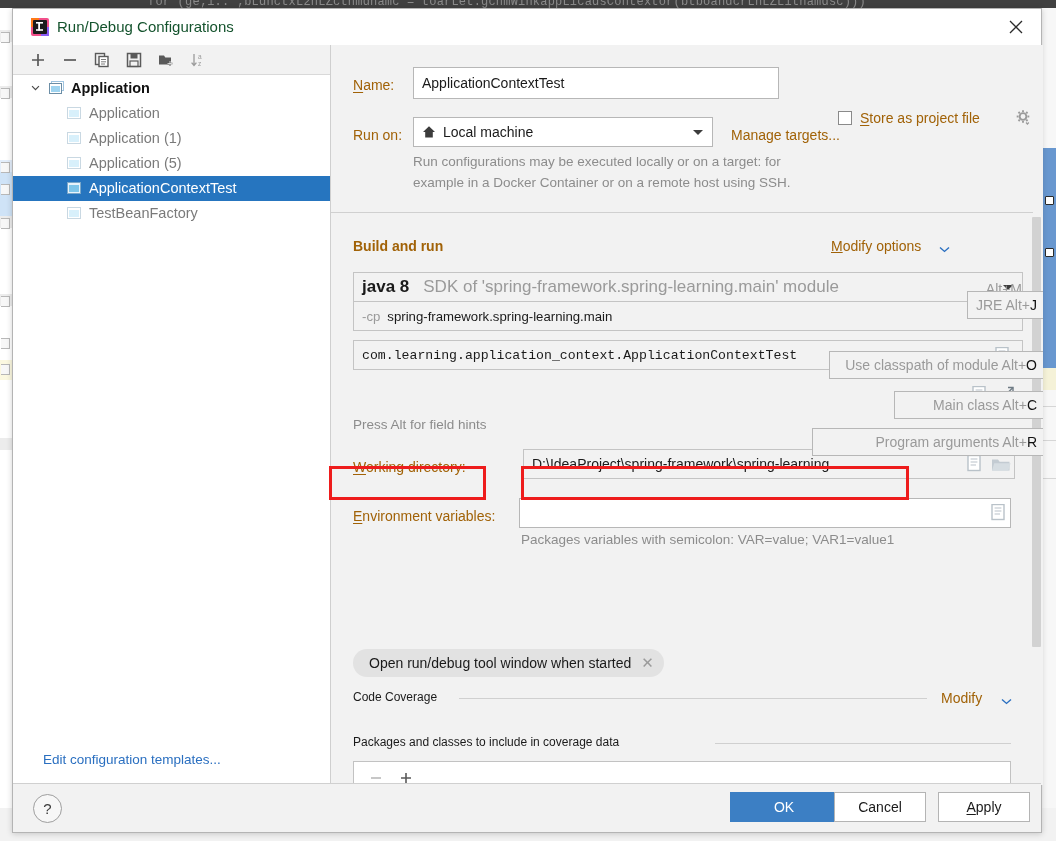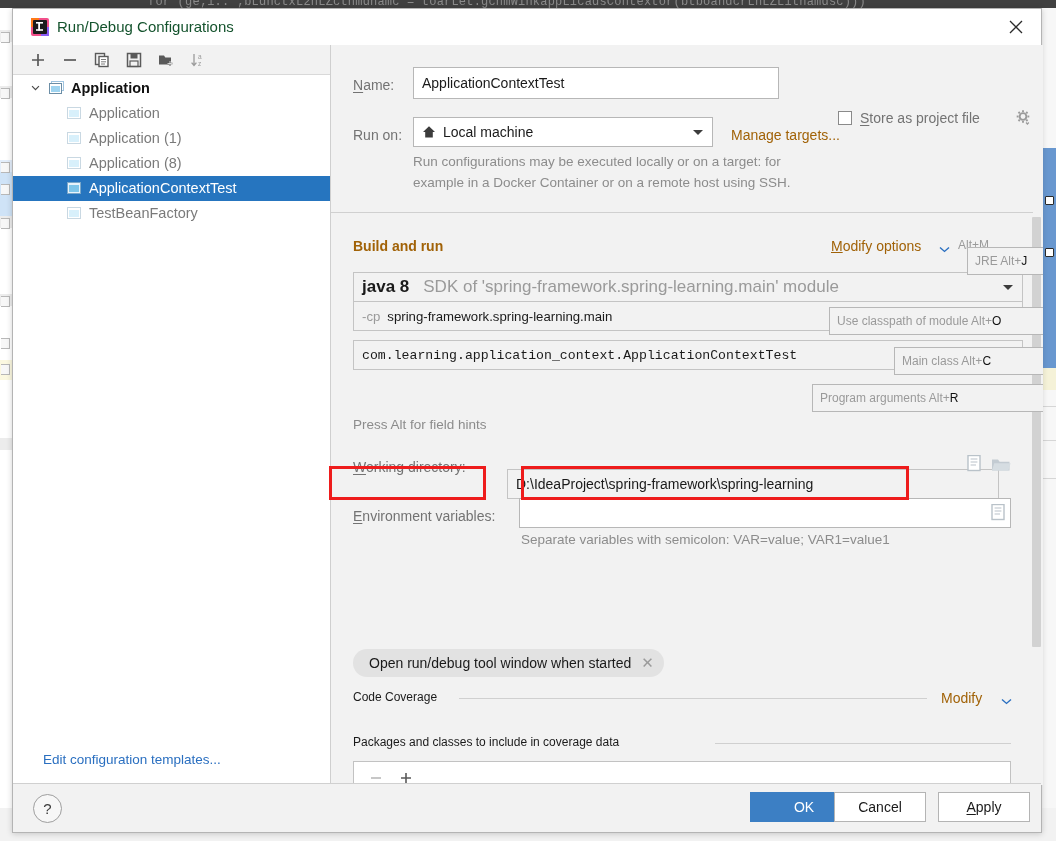--- a/index.html
+++ b/index.html
@@ -140,21 +140,21 @@
 
   
   .main {
     position: absolute; left: 318px; top: 36px;
     width: 712px; height: 740px;
     background: #f2f2f2; box-sizing: border-box;
     overflow: hidden;
   }
   .row { position: absolute; }
   .lbl {
-    font-size: 14px; color: #737373; white-space: nowrap;
+    font-size: 14px; color: #a16207; white-space: nowrap;
   }
   .lbl u { text-decoration: underline; text-underline-offset: 2px; }
   .hint {
     font-size: 13.5px; color: #8c8c8c; white-space: nowrap;
   }
   .field {
     position: absolute; background: #ffffff;
     border: 1px solid #b7b7b7; box-sizing: border-box;
     font-size: 14px; color: #1a1a1a;
     display: flex; align-items: center; padding: 0 8px;
@@ -200,23 +200,24 @@
   .chip .x { margin-left: 10px; color: #9a9a9a; font-size: 15px; }
 
   .fieldicon {
     position: absolute; width: 16px; height: 17px; cursor: pointer;
   }
 
   
   .tip {
     position: absolute; background: #f2f2f2;
     border: 1px solid #b7b7b7; box-sizing: border-box;
-    height: 28px; display: flex; align-items: center; justify-content: flex-start;
-    padding: 0 7px; font-size: 12px; color: #9a9a9a; white-space: nowrap;
+    height: 28px; display: flex; align-items: center; justify-content: flex-end;
+    padding: 0 7px; font-size: 14px; color: #9a9a9a; white-space: nowrap;
     z-index: 40;
+    margin-top: 44px;
   }
   .tip b { color: #111; font-weight: normal; }
   .tip.nobox { border: none; background: transparent; z-index: 39; }
 
   
   .redbox {
     position: absolute; border: 3px solid #ee1c1c; box-sizing: border-box;
     z-index: 60; pointer-events: none;
   }
 
@@ -378,21 +379,21 @@
             <rect x="2" y="4" width="10" height="7" fill="#d8f0fb"></rect>
           </svg>
           <span class="tree-label" style="left:76px">Application (1)</span>
         </div>
 
         <div class="tree-row">
           <svg class="cfg-ico" style="left:54px" viewBox="0 0 15 14">
             <rect x="0.5" y="1.5" width="13" height="11" fill="#fff" stroke="#c9d8e2" stroke-width="1"></rect>
             <rect x="2" y="4" width="10" height="7" fill="#d8f0fb"></rect>
           </svg>
-          <span class="tree-label" style="left:76px">Application (8)</span>
+          <span class="tree-label" style="left:76px">Application (5)</span>
         </div>
 
         <div class="tree-row selected">
           <svg class="cfg-ico" style="left:54px" viewBox="0 0 15 14">
             <rect x="0.5" y="1.5" width="13" height="11" fill="#e8f3fb" stroke="#7aa7c9" stroke-width="1"></rect>
             <rect x="2" y="4" width="10" height="7" fill="#7fc6ea"></rect>
           </svg>
           <span class="tree-label" style="left:76px">ApplicationContextTest</span>
         </div>
 
@@ -485,39 +486,39 @@
         <path d="M16 1.5 L10.5 7" stroke="#6f7b85" stroke-width="1.4"></path>
         <path d="M7 15.5 H2 V10.5" stroke="#6f7b85" stroke-width="1.4" fill="none"></path>
         <path d="M2 15.5 L7.5 10" stroke="#6f7b85" stroke-width="1.4"></path>
       </svg>
 
       <div class="hint row" style="left:22px; top:372px;">Press Alt for field hints</div>
 
       <div class="lbl row" style="left:22px; top:414px;">
         <u>W</u>orking directory:
       </div>
-      <div class="field" style="left:176px; top:404px; width:492px; height:30px; background:#f2f2f2; border-color:#c4c4c4;margin-top:20px;">D:\IdeaProject\spring-framework\spring-learning</div>
+      <div class="field" style="left:192px; top:404px; width:492px; height:30px; background:#f2f2f2; border-color:#c4c4c4;">D:\IdeaProject\spring-framework\spring-learning</div>
       <svg class="fieldicon" style="left:636px; top:410px;" viewBox="0 0 16 17">
         <rect x="1" y="0.5" width="12" height="15" fill="#fff" stroke="#b9c2c9" stroke-width="1.4"></rect>
         <path d="M3.6 4 H10.4 M3.6 7 H10.4 M3.6 10 H9" stroke="#b9c2c9" stroke-width="1.2"></path>
       </svg>
       <svg class="fieldicon" style="left:660px; top:412px; width:20px; height:16px;" viewBox="0 0 20 16">
         <path d="M1 2.5 h6 l1.6 2.2 H18.5 V13.5 H1 Z" fill="#c3cbd2"></path>
         <path d="M3.2 6.3 H19.6 L17.4 13.5 H1 Z" fill="#d6dde2"></path>
       </svg>
 
       <div class="lbl row" style="left:22px; top:463px;">
         <u>E</u>nvironment variables:
       </div>
       <div class="field" style="left:188px; top:453px; width:492px; height:30px;"></div>
       <svg class="fieldicon" style="left:660px; top:459px;" viewBox="0 0 16 17">
         <rect x="1" y="0.5" width="12" height="15" fill="#fff" stroke="#b9c2c9" stroke-width="1.4"></rect>
         <path d="M3.6 4 H10.4 M3.6 7 H10.4 M3.6 10 H9" stroke="#b9c2c9" stroke-width="1.2"></path>
       </svg>
-      <div class="hint row" style="left:190px; top:487px;">Separate variables with semicolon: VAR=value; VAR1=value1</div>
+      <div class="hint row" style="left:190px; top:487px;">Packages variables with semicolon: VAR=value; VAR1=value1</div>
 
       <div class="chip" style="left:22px; top:604px;">
         <span>Open run/debug tool window when started</span>
         <span class="x">✕</span>
       </div>
 
       <div class="sect-title2 row" style="left:22px; top:645px;">Code Coverage</div>
       <div class="sep-line" style="left:128px; top:653px; width:468px;"></div>
       <div class="link row" style="left:610px; top:645px;">Modify</div>
       <svg style="position:absolute;left:670px;top:653px;width:11px;height:7px" viewBox="0 0 11 7">
@@ -557,21 +558,21 @@
       </div>
       <div class="tip" style="left:481px; top:339px; width:233px;">
         <span>Program arguments Alt+</span>
           <b>R</b>
       </div>
 
     </div>
 
     <div class="bottombar">
       <div class="help-btn">?</div>
-      <div class="btn primary" style="left:717px; width:108px;margin-left:20px;">OK</div>
+      <div class="btn primary" style="left:717px; width:108px;">OK</div>
       <div class="btn" style="left:821px; width:92px;">Cancel</div>
       <div class="btn" style="left:925px; width:92px;"><u>A</u>pply</div>
     </div>
 
   </div>
 
   <div class="redbox" style="left:329px; top:466px; width:157px; height:34px;"></div>
   <div class="redbox" style="left:521px; top:466px; width:388px; height:34px;"></div>
 
 </div>

